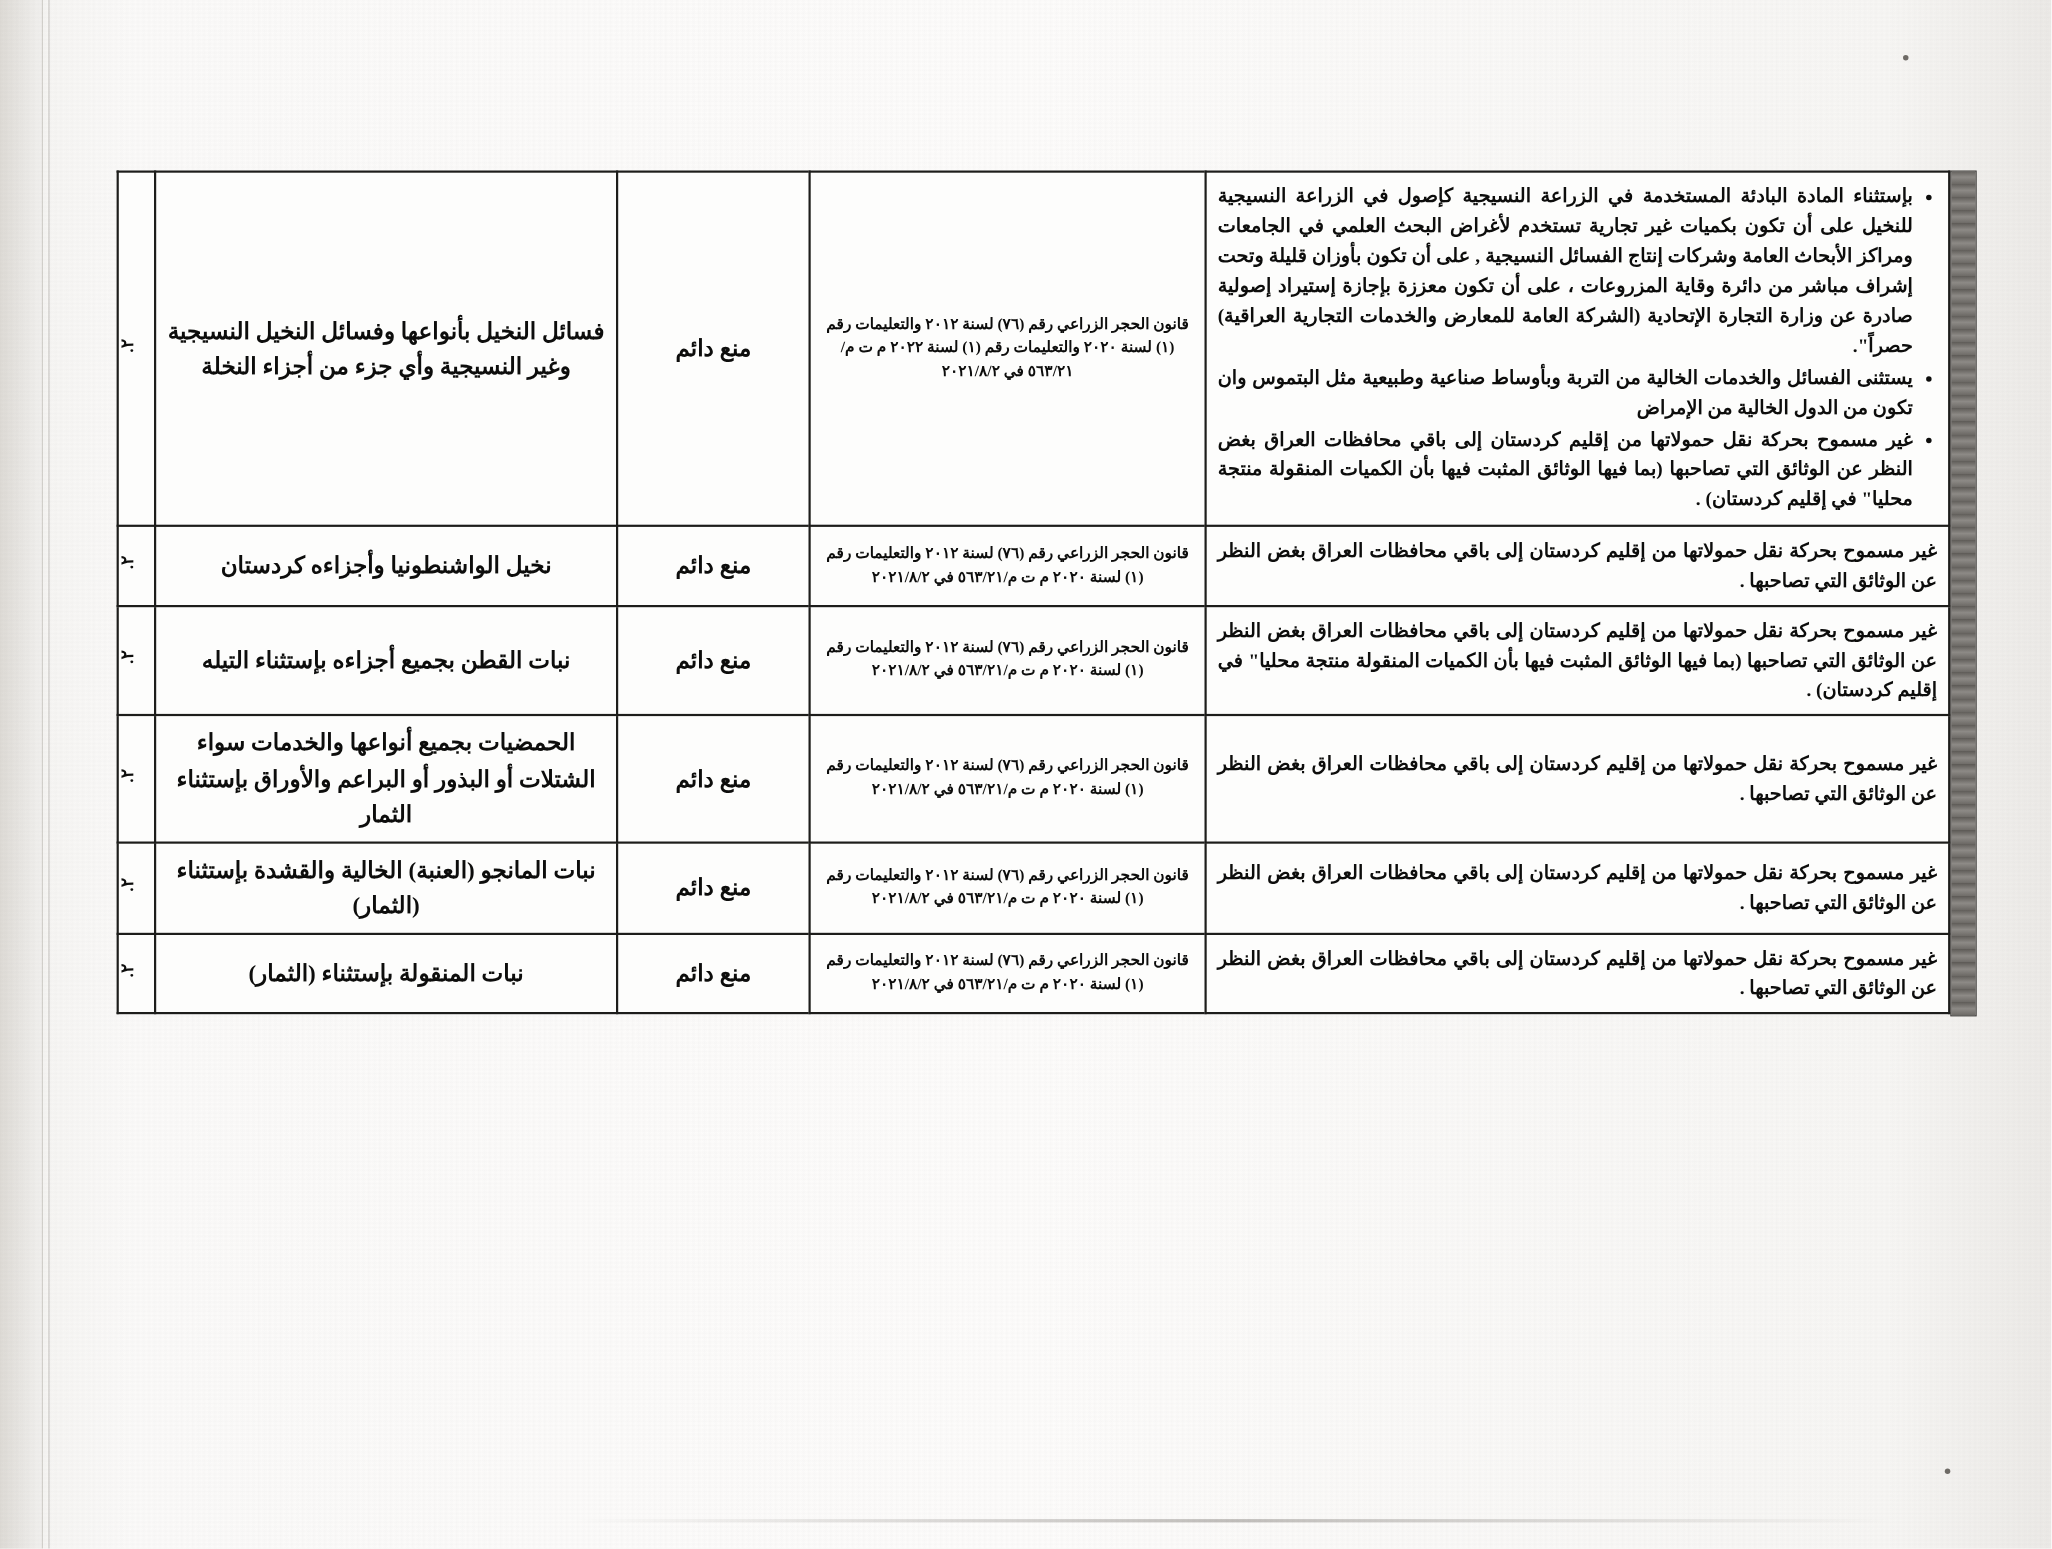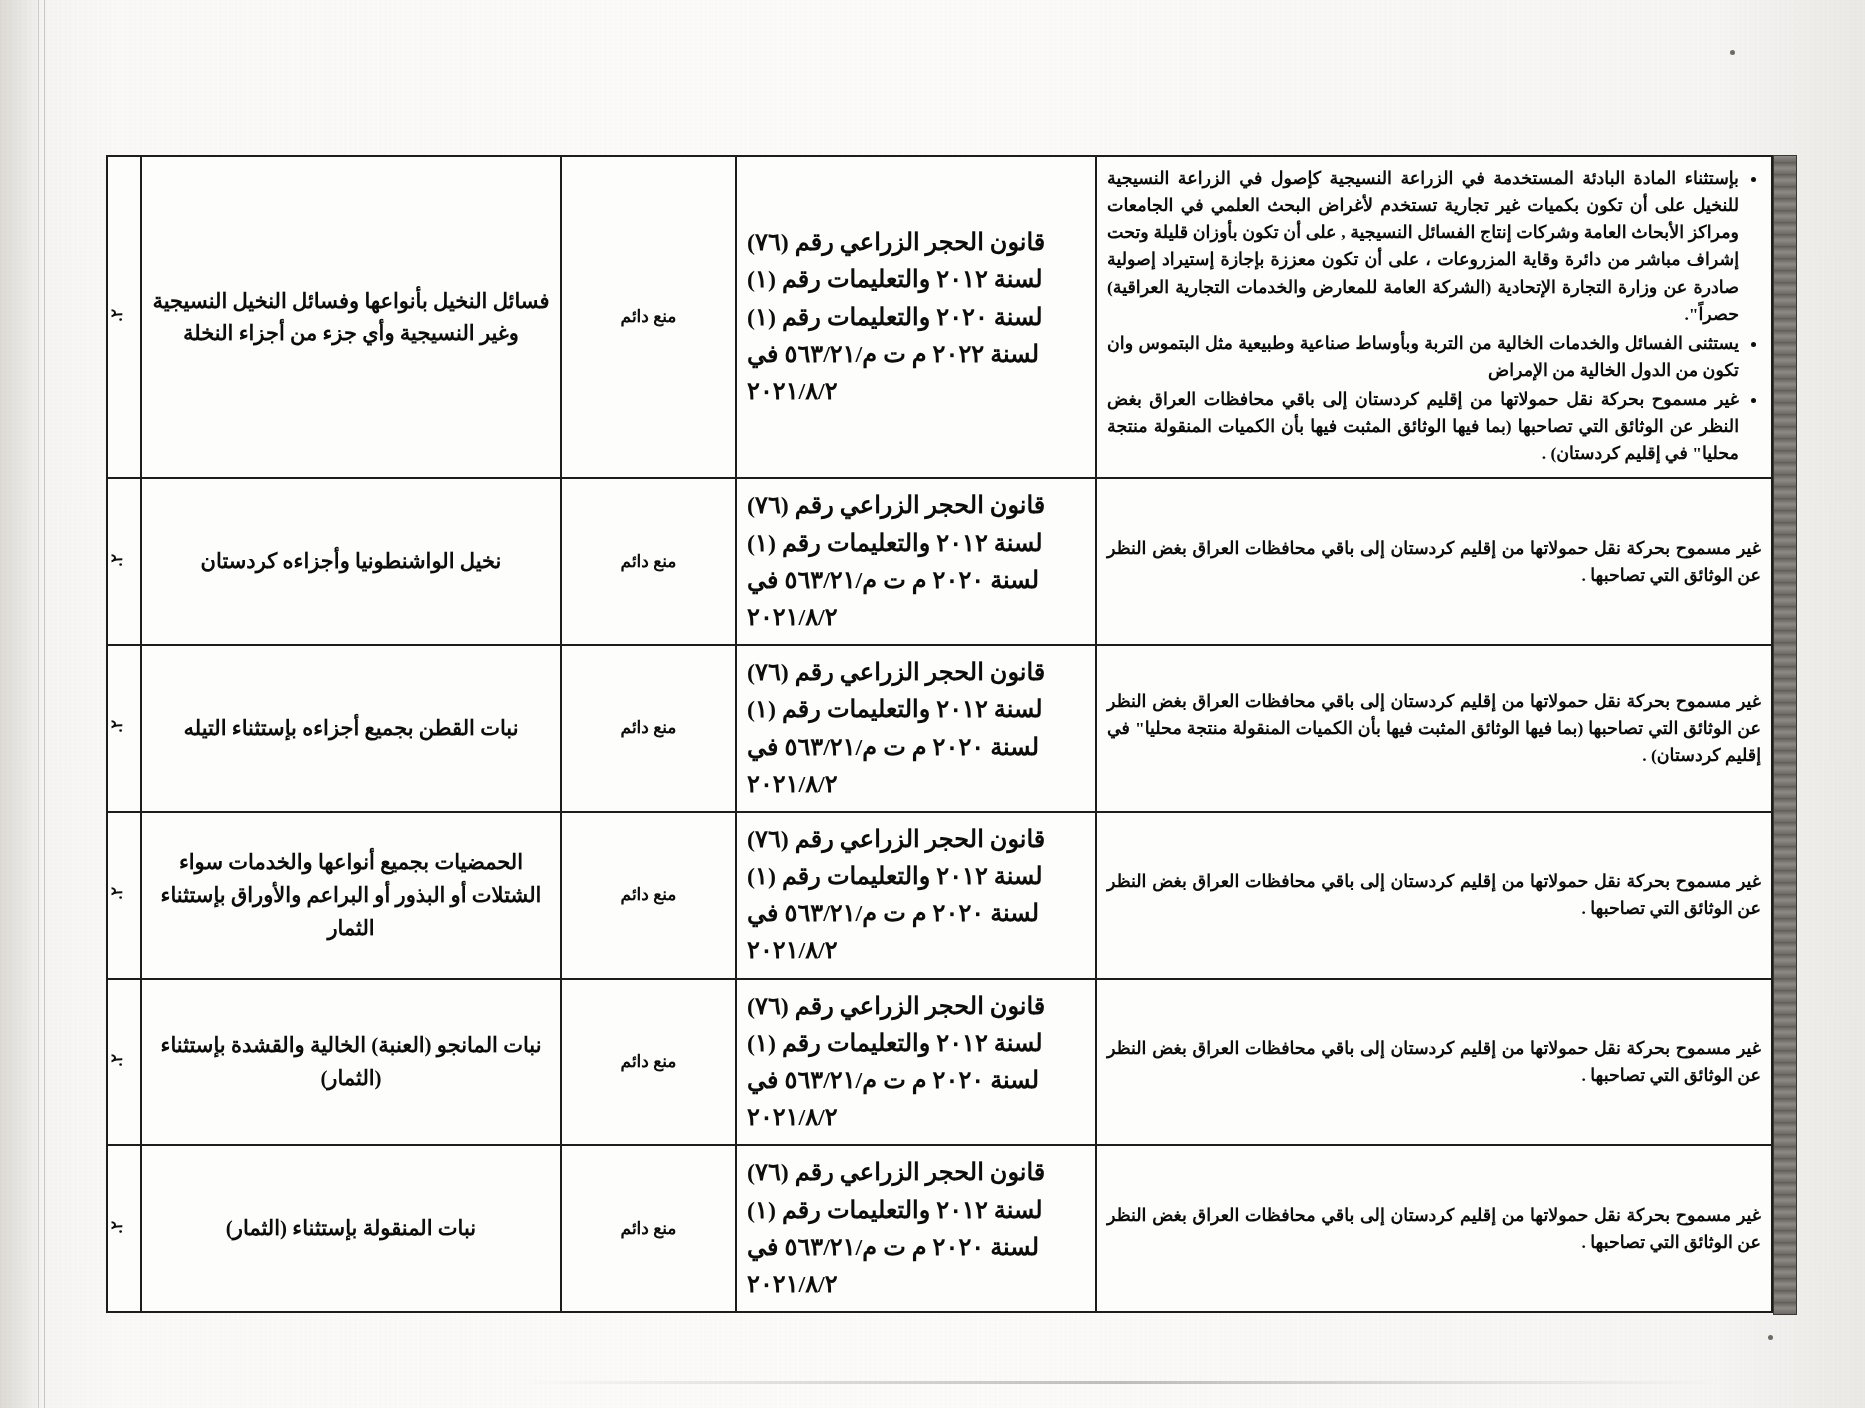--- a/index.html
+++ b/index.html
@@ -96,25 +96,25 @@
     letter-spacing: 1px;
     font-size: 16px;
   }
   td.name {
     text-align: center;
     font-size: 21px;
     line-height: 1.7;
   }
   td.status {
     text-align: center;
-    font-size: 17px;
+    font-size: 21px;
   }
   td.legal {
-    text-align: left;
-    font-size: 24px;
+    text-align: center;
+    font-size: 14px;
     line-height: 1.65;
   }
   td.notes {
     text-align: right;
     font-size: 17.5px;
     line-height: 1.62;
   }
   td.notes ul {
     margin: 0;
     padding: 0 22px 0 0;

